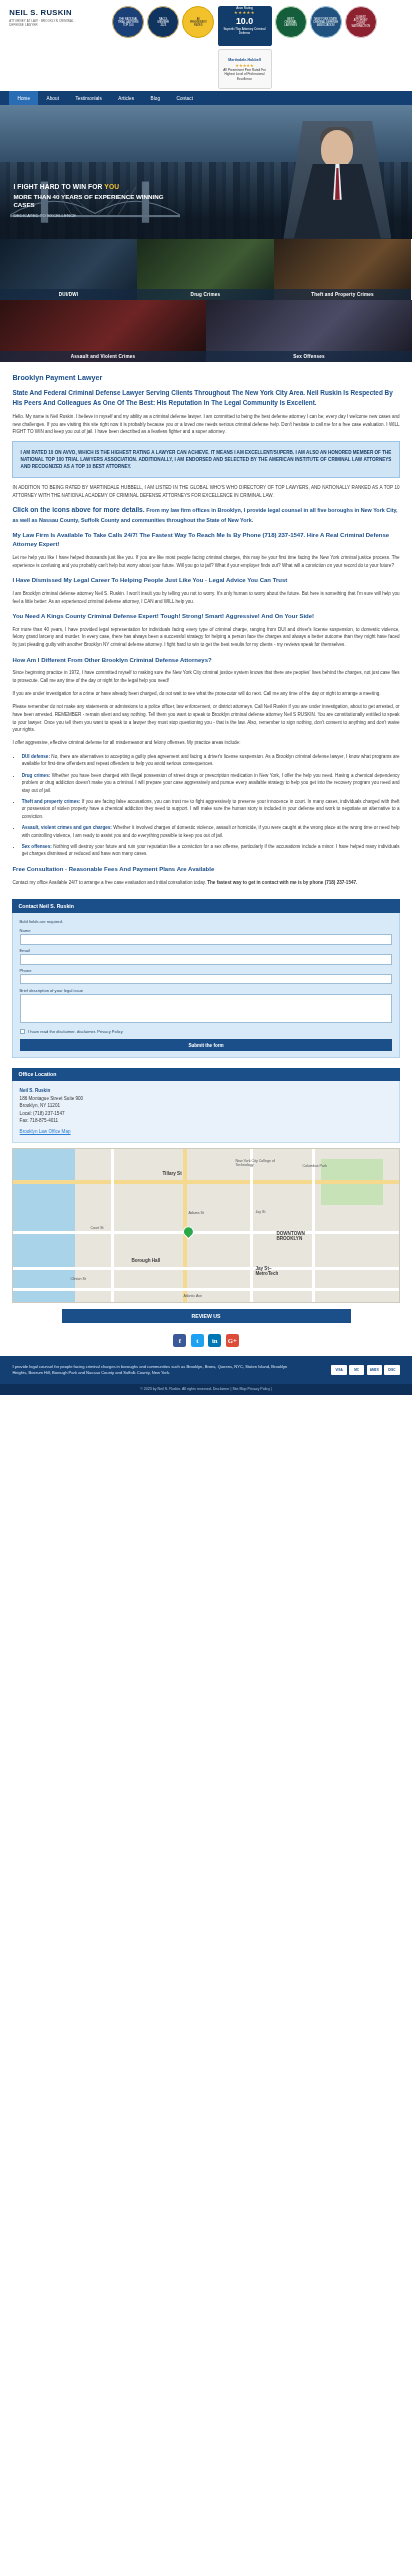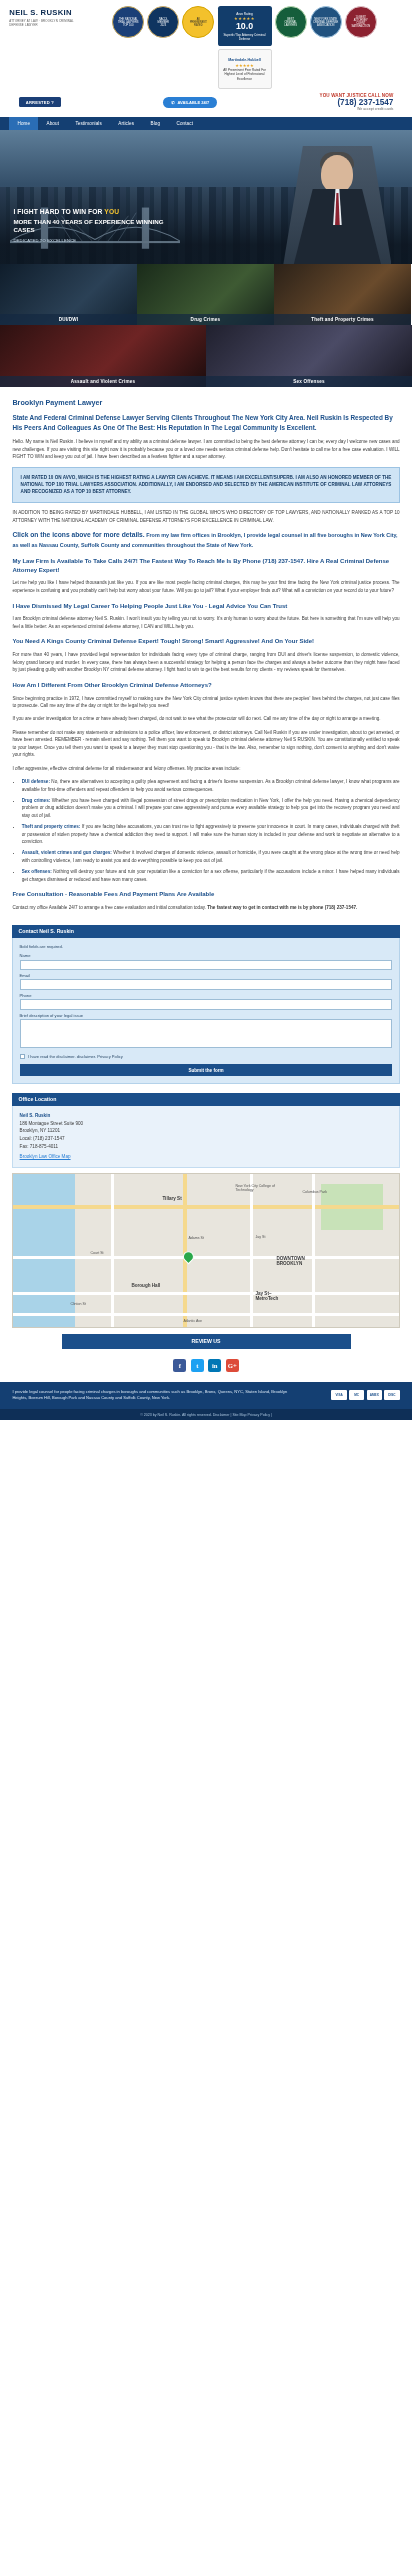--- a/index.html
+++ b/index.html
@@ -57,21 +57,21 @@
   .badge.b3 { background: #f3c12c; color: #2b2b2b; border: 1px solid #d5a400; }
   .badge.b4 { background: #155e3b; border: 1px solid #b7d9b0; }
   .badge.b5 { background: #21527f; border: 1px solid #9fc4e0; }
   .badge.b6 { background: #8c2130; border: 1px solid #e0c3c8; }
   .rating-badge {
     width: 54px; height: 40px;
     background: #123d6b;
     border-radius: 2.6px;
     color: #fff;
     display: flex; flex-direction: column;
-    align-items: center; justify-content: center;
+    align-items: center; 
     font-size: 3.1px; text-align: center; line-height: 1.3;
   }
   .rating-badge .stars { color: #f6c244; font-size: 4.1px; letter-spacing: 0.5px; }
   .rating-badge .num { font-size: 8.8px; font-weight: bold; }
   .badge-wide {
     width: 54px; height: 40px;
     background: #f8f8f8;
     border: 0.5px solid #d8d8d8;
     border-radius: 2.1px;
     display: flex; flex-direction: column;
@@ -496,32 +496,20 @@
           <span>CLIENT SATISFACTION</span>
         </div>
         <div class="badge-wide">
           <span class="bw-title">Martindale-Hubbell</span>
           <span class="bw-stars">★★★★★</span>
           <span>AV Preeminent Peer Rated For Highest Level of Professional Excellence</span>
         </div>
       </div>
     </div>
 
-    <div class="cta-row">
-      <div class="arrested">ARRESTED ?</div>
-      <div class="avail-btn">
-        <span>✆</span>
-        <span>AVAILABLE 24/7</span>
-      </div>
-      <div class="phone-block">
-        <div class="phone-head">YOU WANT JUSTICE CALL NOW</div>
-        <div class="phone-num">(718) 237-1547</div>
-        <div class="phone-sub">We accept credit cards</div>
-      </div>
-    </div>
   </div>
 
   <div class="nav">
     <div class="nav-item active">Home</div>
     <div class="nav-item">About</div>
     <div class="nav-item">Testimonials</div>
     <div class="nav-item">Articles</div>
     <div class="nav-item">Blog</div>
     <div class="nav-item">Contact</div>
   </div>

